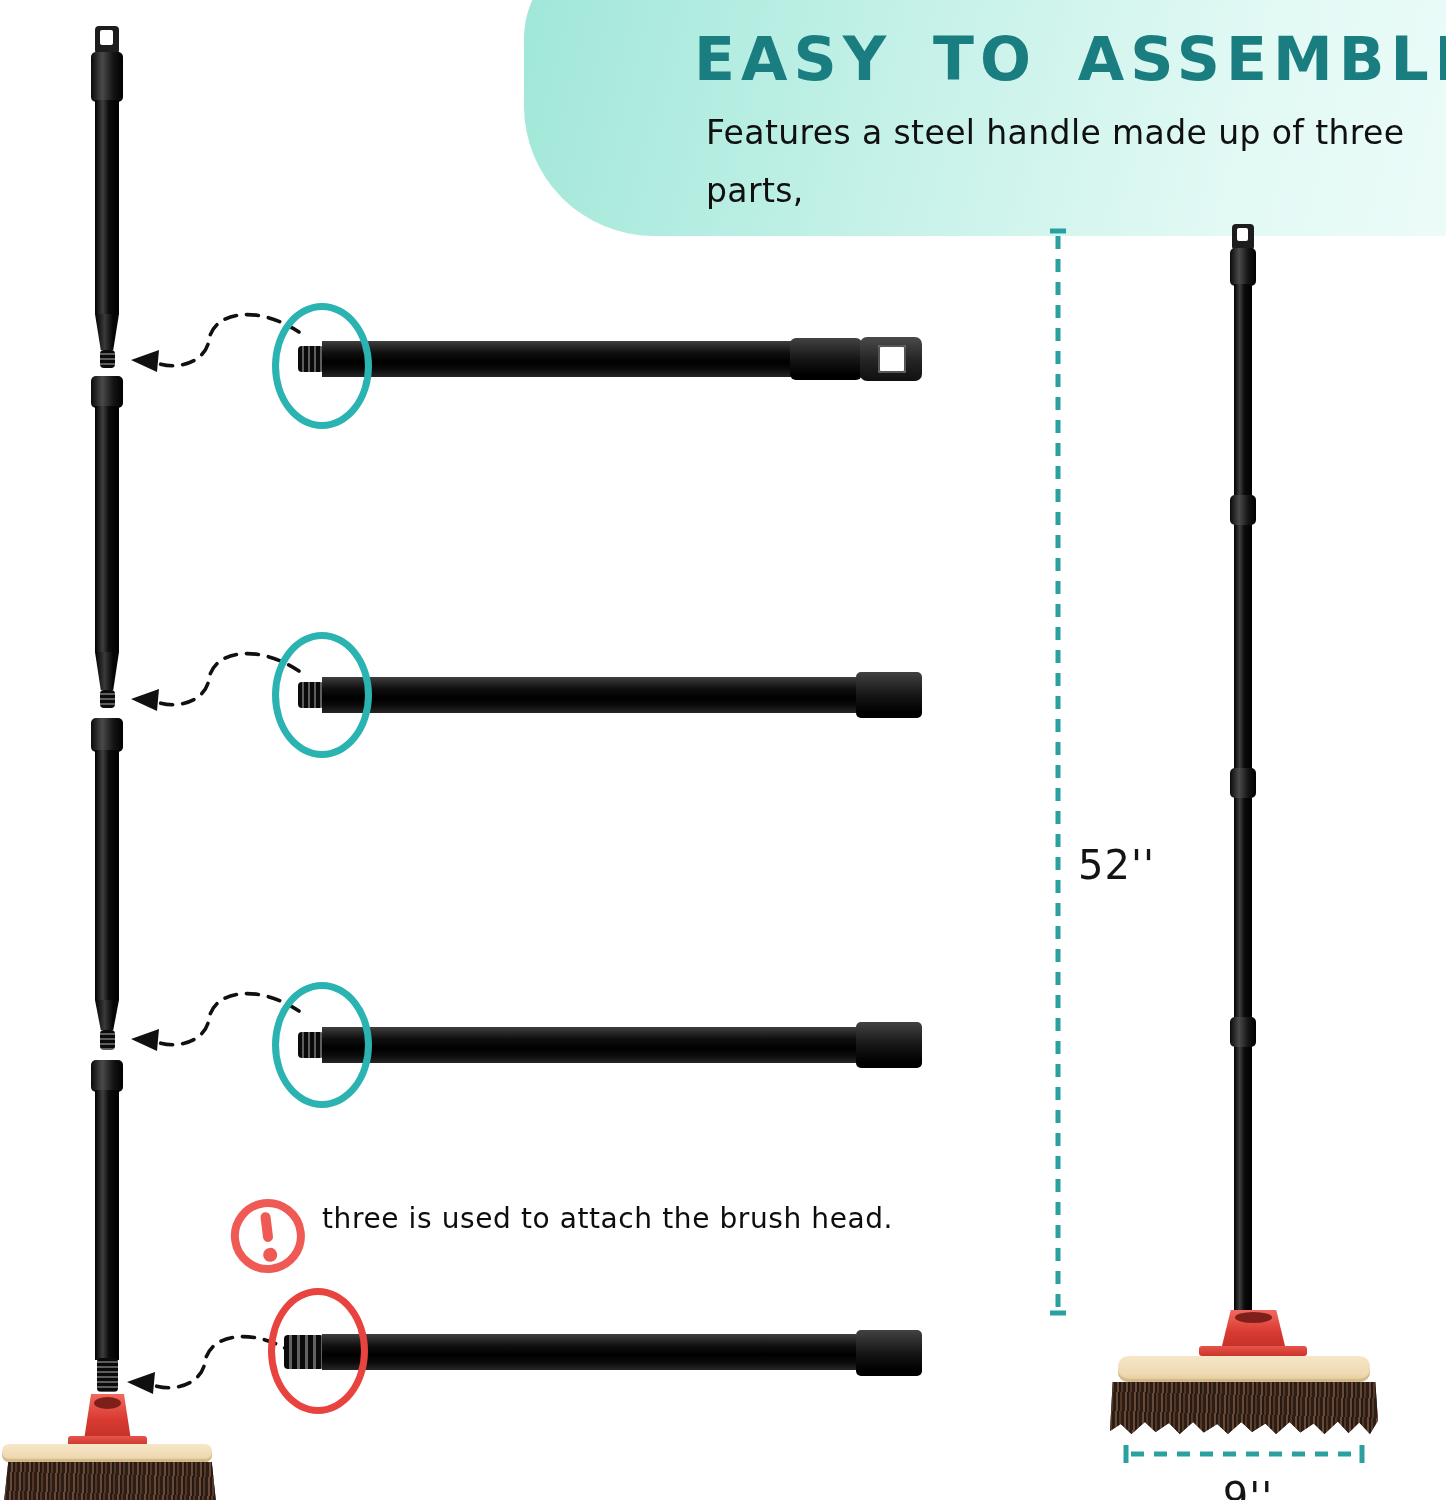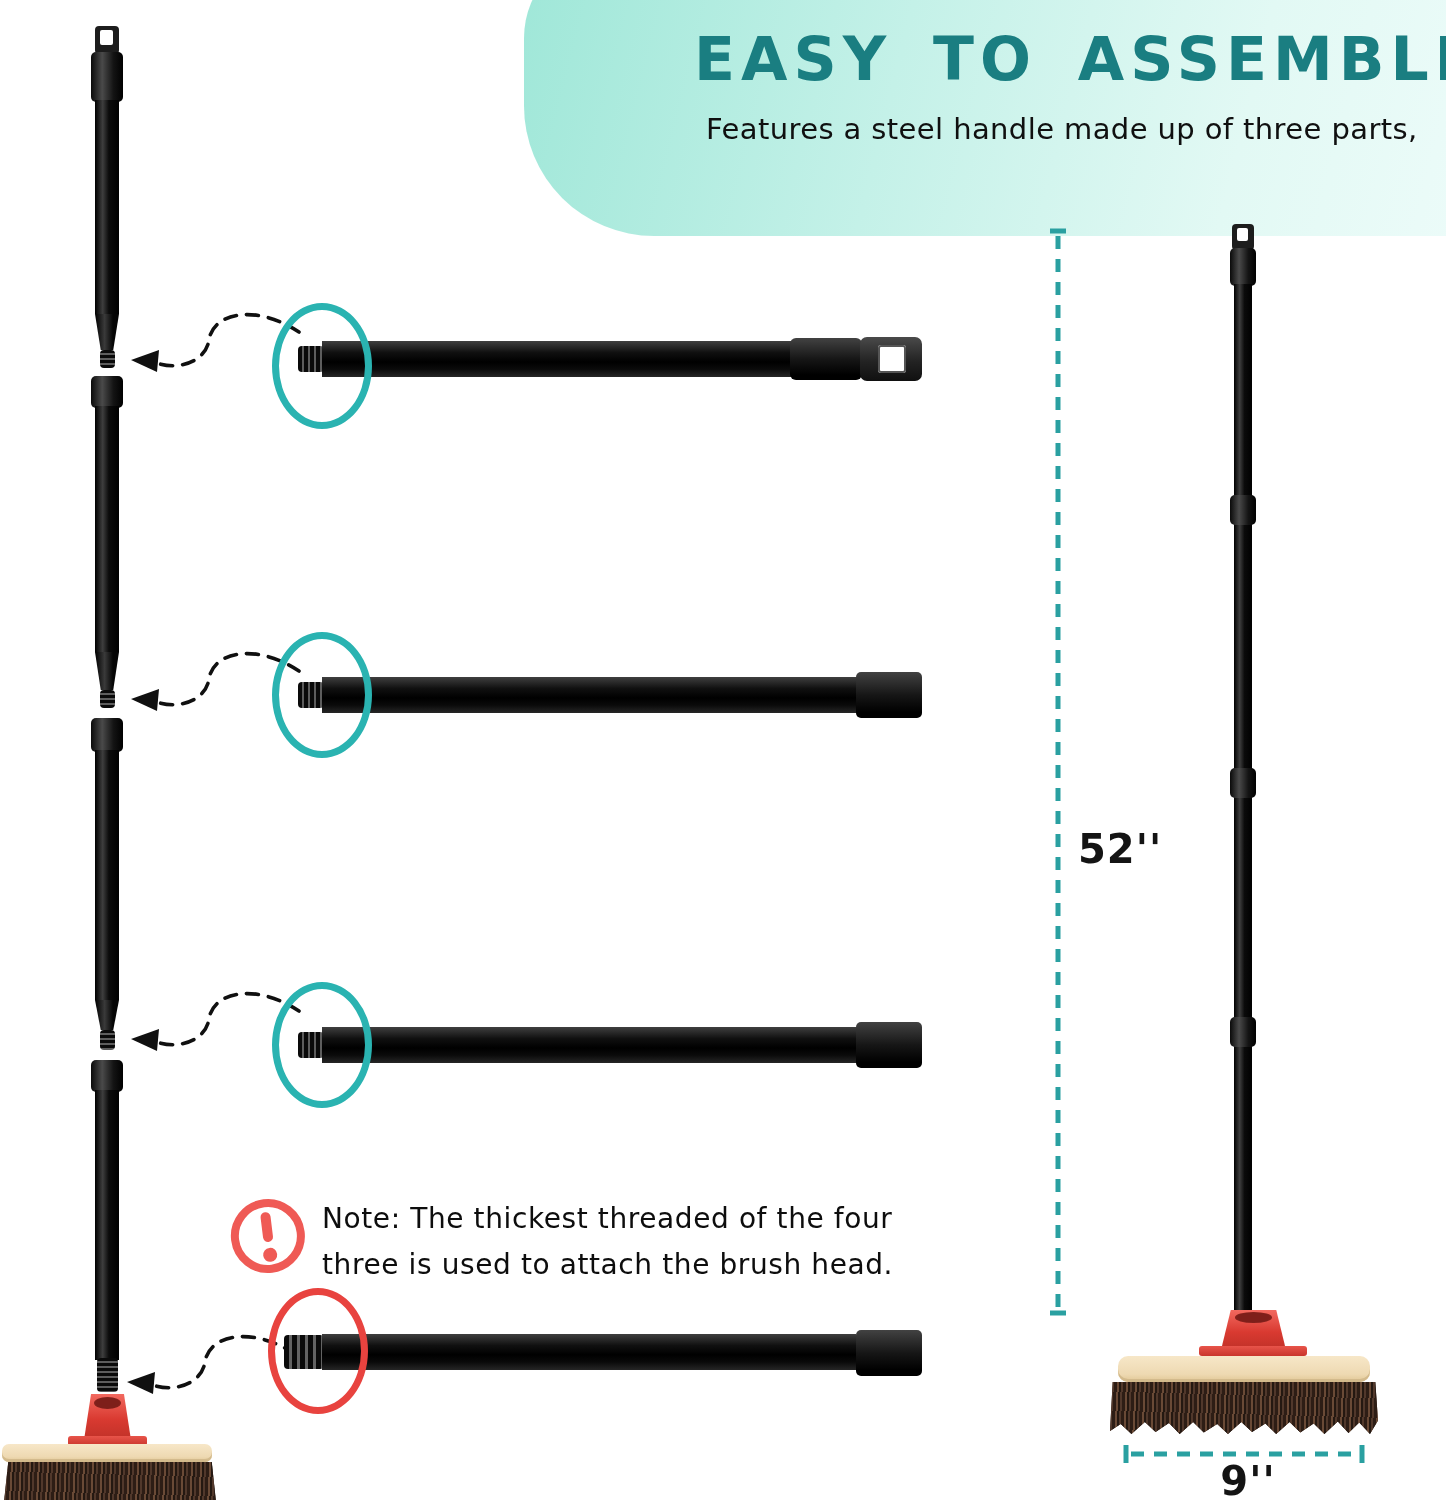--- a/index.html
+++ b/index.html
@@ -7,21 +7,21 @@
   body { font-family:"DejaVu Sans", sans-serif; }
   #stage { position:relative; width:1446px; height:1500px; background:#fff; overflow:hidden; }
 
   
   .blob { position:absolute; left:524px; top:-52px; width:990px; height:288px;
     border-radius:90px 0 0 130px;
     background:linear-gradient(104deg, #9fe7d8 0%, #c4f1e8 38%, #e2f9f4 72%, #eefcfa 100%); }
   .title { position:absolute; left:694px; top:24px; width:680px; text-align:center;
     font-size:60px; font-weight:800; letter-spacing:6px; word-spacing:14px;
     color:var(--title-teal); white-space:nowrap; }
-  .subtitle { position:absolute; left:706px; top:104px; font-size:29px; color:#101010;
+  .subtitle { position:absolute; left:706px; top:104px; font-size:33px; color:#101010;
     line-height:1.75; letter-spacing:0.4px; }
 
   
   .vtube { position:absolute; background:linear-gradient(90deg,#000 0%,#3e3e3e 32%,#0b0b0b 58%,#000 100%); }
   .htube { position:absolute; background:linear-gradient(180deg,#3f3f3f 0%,#101010 32%,#000 58%,#0a0a0a 78%,#262626 100%); }
   .cap   { position:absolute; background:linear-gradient(90deg,#0a0a0a,#4a4a4a 35%,#141414 70%,#000); border-radius:5px; }
   .hcap  { position:absolute; background:linear-gradient(180deg,#424242,#161616 50%,#000 88%); border-radius:5px; }
   .taper { position:absolute; background:linear-gradient(90deg,#000,#3a3a3a 40%,#050505 75%); clip-path:polygon(0 0,100% 0,76% 100%,24% 100%); }
   .vthread { position:absolute; border-radius:4px;
     background:repeating-linear-gradient(180deg,#0a0a0a 0 3px,#5d5d5d 3px 5px); }
@@ -29,21 +29,21 @@
     background:repeating-linear-gradient(90deg,#0a0a0a 0 4px,#5d5d5d 4px 6px); }
   .loop { position:absolute; background:#1d1d1d; border-radius:4px; }
   .loop .hole { position:absolute; left:5px; top:4px; background:#fff; border-radius:2px; }
 
   
   .ring { position:absolute; width:100px; height:126px; border-radius:50%; border:7px solid var(--circle-teal); }
   .ring.red { border-color:var(--highlight-red); }
 
   
   svg.measure line { stroke:var(--dash-teal); }
-  .measure-label { position:absolute; font-size:40px; font-weight:700; color:#141414; letter-spacing:1px; }
+  .measure-label { position:absolute; font-size:40px; font-weight:400; color:#141414; letter-spacing:1px;margin-top:16px; }
 
   
   .socket-cup { position:absolute; background:linear-gradient(180deg,#f2695f,#d93a31 55%,#c03128);
     clip-path:polygon(15% 0,85% 0,100% 100%,0 100%); }
   .socket-cup .opening { position:absolute; left:22%; top:6%; width:56%; height:26%;
     background:radial-gradient(ellipse at center,#7e1f1a 0 60%,#a32a23 100%); border-radius:50%; }
   .socket-flange { position:absolute; background:linear-gradient(180deg,#e8544a,#c9352c); border-radius:3px; }
   .wood { position:absolute; background:linear-gradient(180deg,#f7e7c8,#eed9b2 70%,#e2c röt99); background:linear-gradient(180deg,#f7e7c8,#eed9b2 70%,#e0c694); border-radius:10px; box-shadow:inset 0 -3px 0 #d3ba8c; }
   .bristles { position:absolute;
     background:
@@ -148,21 +148,20 @@
   <div class="ring" style="left:272px; top:982px;"></div>
 
   <svg style="position:absolute; left:227px; top:1197px;" width="82" height="80" viewBox="0 0 82 80">
     <g transform="rotate(-7 41 40)">
       <ellipse cx="41" cy="39" rx="33" ry="33" fill="none" stroke="var(--alert-red)" stroke-width="8"></ellipse>
       <rect x="36" y="15" width="10" height="30" rx="5" fill="var(--alert-red)"></rect>
       <circle cx="41" cy="58" r="7" fill="var(--alert-red)"></circle>
     </g>
   </svg>
   <div class="note-text">
-    <div>Note: The thickest threaded of the four</div>
     <div>three is used to attach the brush head.</div>
   </div>
 
   <div>
     <div class="hthread" style="left:284px; top:1335px; width:40px; height:34px; background:repeating-linear-gradient(90deg,#0a0a0a 0 5px,#636363 5px 8px);"></div>
     <div class="htube" style="left:322px; top:1334px; width:534px; height:36px;"></div>
     <div class="hcap" style="left:856px; top:1330px; width:66px; height:46px;"></div>
   </div>
   <div class="ring red" style="left:268px; top:1288px;"></div>
 

